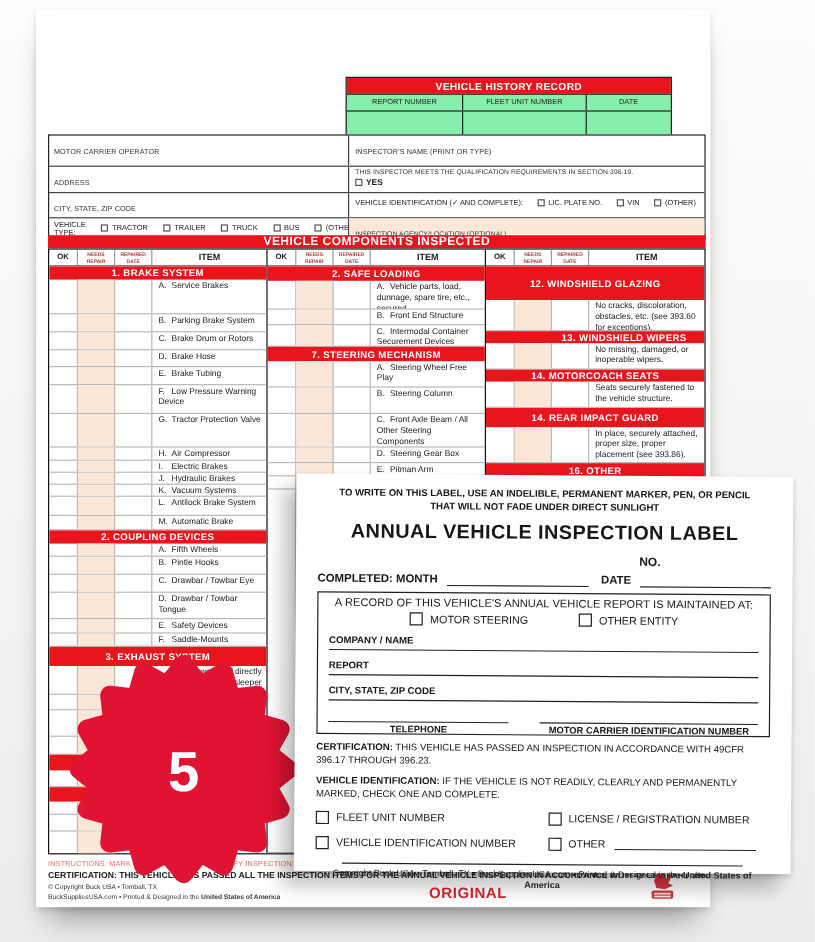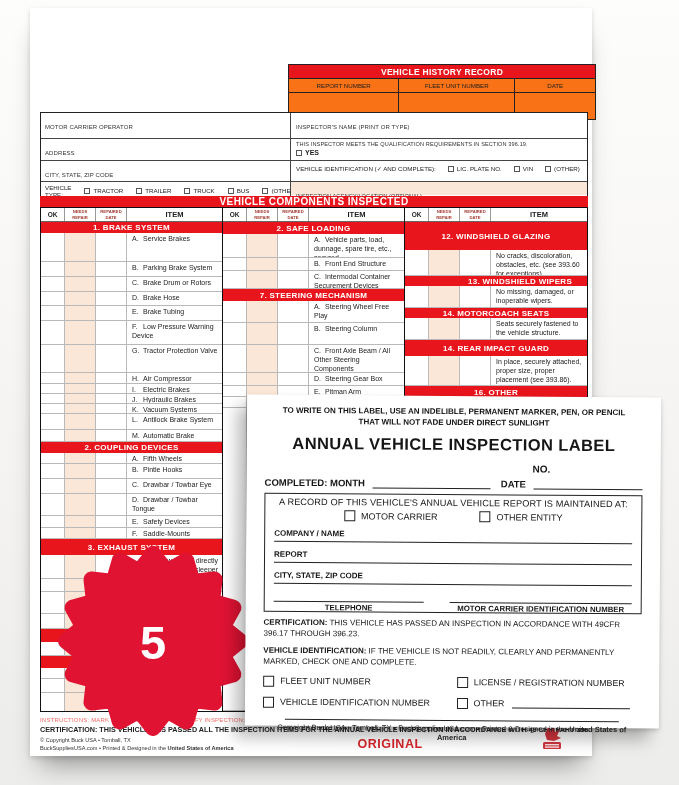--- a/index.html
+++ b/index.html
@@ -19,21 +19,21 @@
   .scene{position:absolute;inset:0}
 
   
   .sheet{
     position:absolute;left:30px;top:8px;width:562px;height:748px;background:#fff;
     box-shadow:0 2px 5px rgba(0,0,0,.15), 0 18px 24px -10px rgba(0,0,0,.38);
   }
   .form-title{position:absolute;top:30px;left:0;width:100%;text-align:center;
     font-size:15px;font-weight:bold;letter-spacing:.4px;color:#101010}
 
-  .hist{position:absolute;left:258px;top:56px;width:308px;border:1.2px solid #222;background:#f97316}
+  .hist{position:absolute;left:258px;top:56px;width:272px;border:1.2px solid #222;background:#86efac}
   .hist-head{height:13px;background:var(--red);color:#fff;font-weight:bold;font-size:8.5px;
     display:flex;align-items:center;justify-content:center;letter-spacing:.3px}
   .hist-cols{display:flex;border-top:1px solid #222;border-bottom:1px solid #222}
   .hist-col{height:13px;font-size:6.2px;display:flex;align-items:center;justify-content:center;border-right:1px solid #222}
   .hist-col:last-child{border-right:none}
   .hc1{width:36%}.hc2{width:38%}.hc3{width:26%}
   .hist-empty{display:flex;height:26px}
   .hist-empty div{border-right:1px solid #222}
   .hist-empty div:last-child{border-right:none}
 
@@ -512,21 +512,21 @@
       <span class="wline w1"></span>
       <span>DATE</span>
       <span class="wline w2"></span>
     </div>
 
     <div class="card-box">
       <div class="box-head">A RECORD OF THIS VEHICLE'S ANNUAL VEHICLE REPORT IS MAINTAINED AT:</div>
       <div class="box-checks">
         <span class="chk">
             <span class="cb2"></span>
-            <span>MOTOR CARRIER</span>
+            <span>MOTOR STEERING</span>
           </span>
         <span class="chk">
             <span class="cb2"></span>
             <span>OTHER ENTITY</span>
           </span>
       </div>
       <div class="fieldline"><span>COMPANY / NAME</span></div>
       <div class="fieldline"><span>REPORT</span></div>
       <div class="fieldline"><span>CITY, STATE, ZIP CODE</span></div>
       <div class="tel-row">

